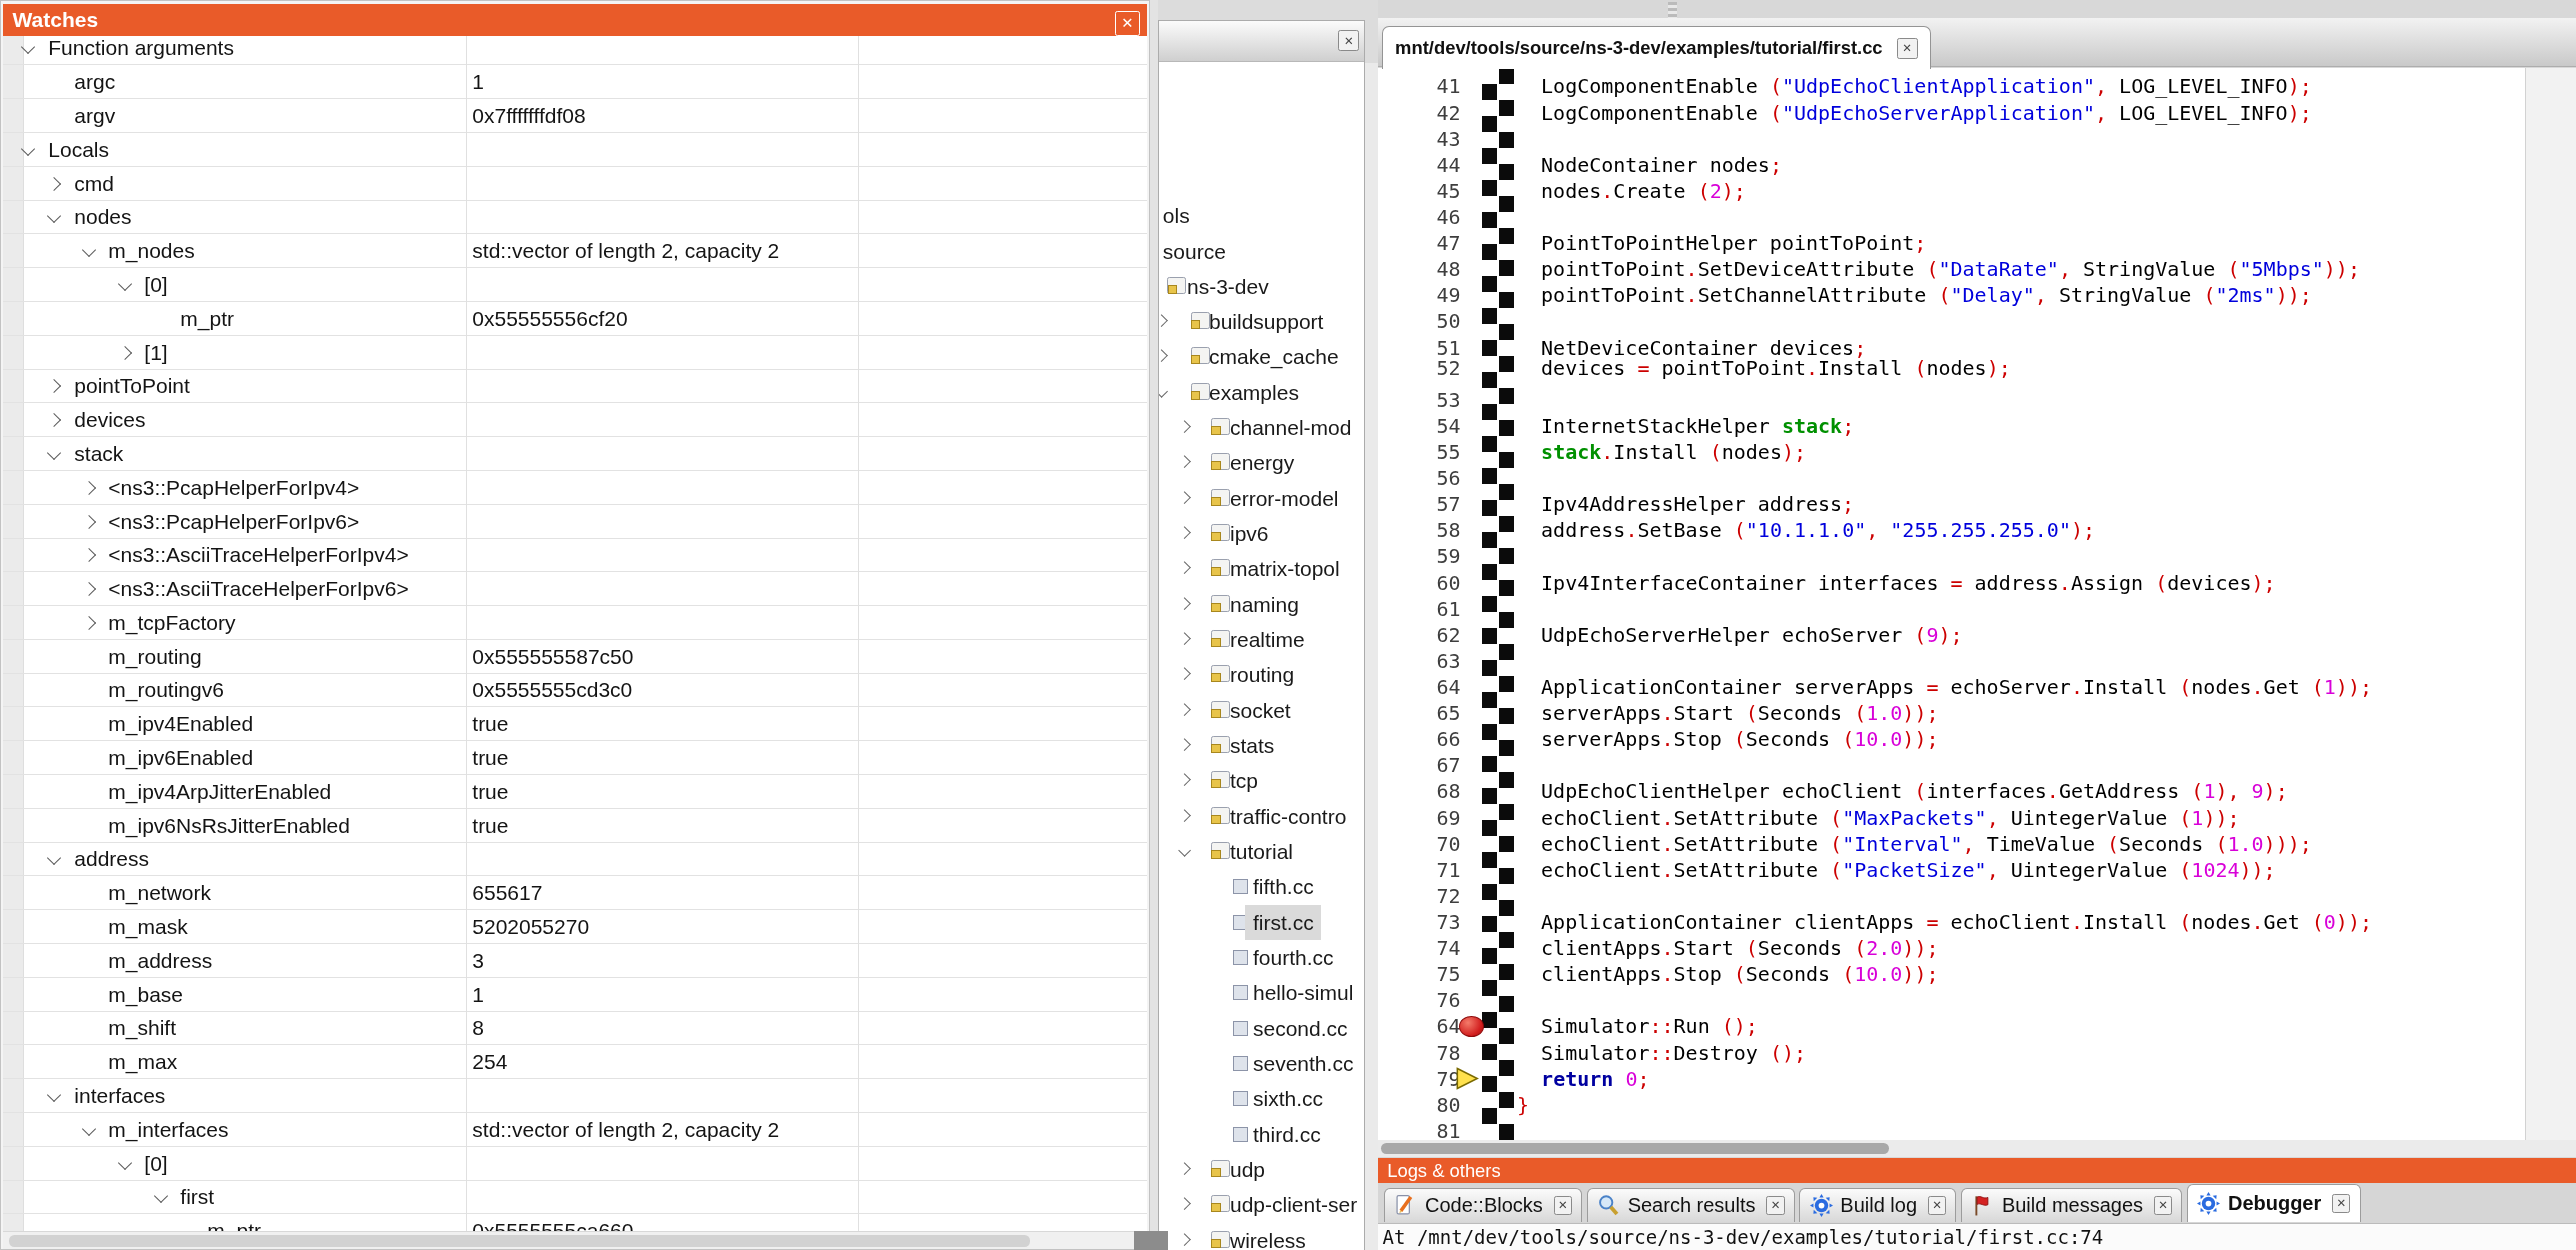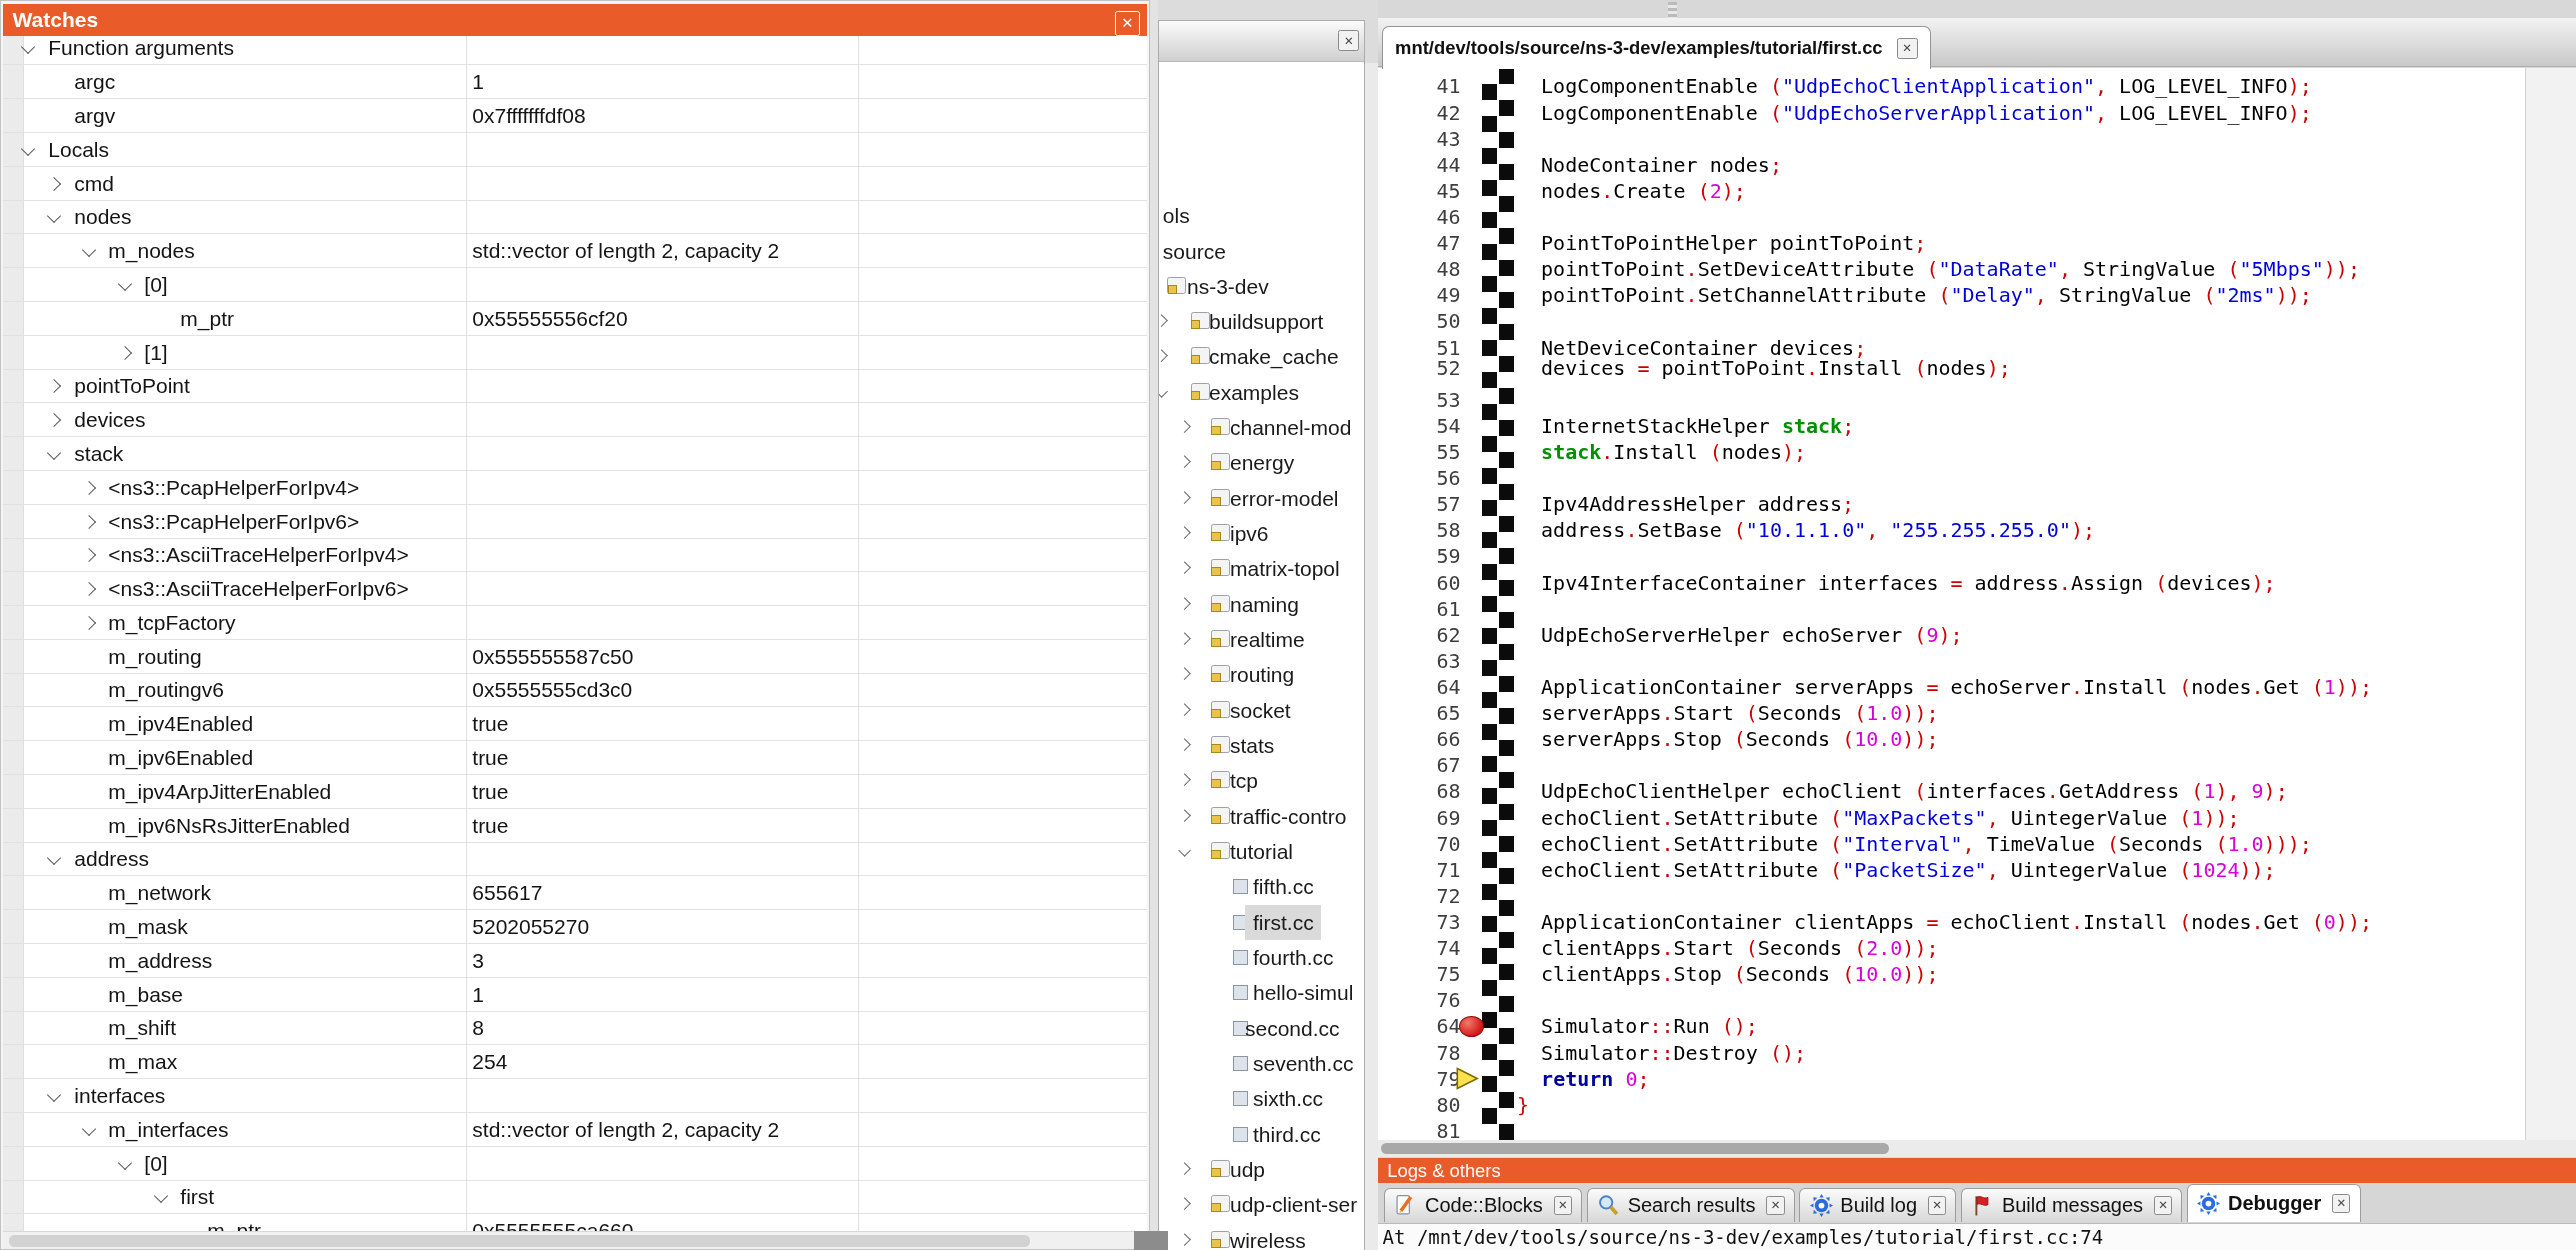--- a/index.html
+++ b/index.html
@@ -381,21 +381,21 @@
       <div class="t-row" style="top: 877px;">
         <span class="file-ic" style="left: 74px;"></span>
         <span class="t-label" style="left: 94px;">fourth.cc</span>
       </div>
       <div class="t-row" style="top: 912px;">
         <span class="file-ic" style="left: 74px;"></span>
         <span class="t-label" style="left: 94px;">hello-simul</span>
       </div>
       <div class="t-row" style="top: 948px;">
         <span class="file-ic" style="left: 74px;"></span>
-        <span class="t-label" style="left: 86px;">second.cc</span>
+        <span class="t-label" style="left: 94px;">second.cc</span>
       </div>
       <div class="t-row" style="top: 983px;">
         <span class="file-ic" style="left: 74px;"></span>
         <span class="t-label" style="left: 94px;">seventh.cc</span>
       </div>
       <div class="t-row" style="top: 1018px;">
         <span class="file-ic" style="left: 74px;"></span>
         <span class="t-label" style="left: 94px;">sixth.cc</span>
       </div>
       <div class="t-row" style="top: 1054px;">

